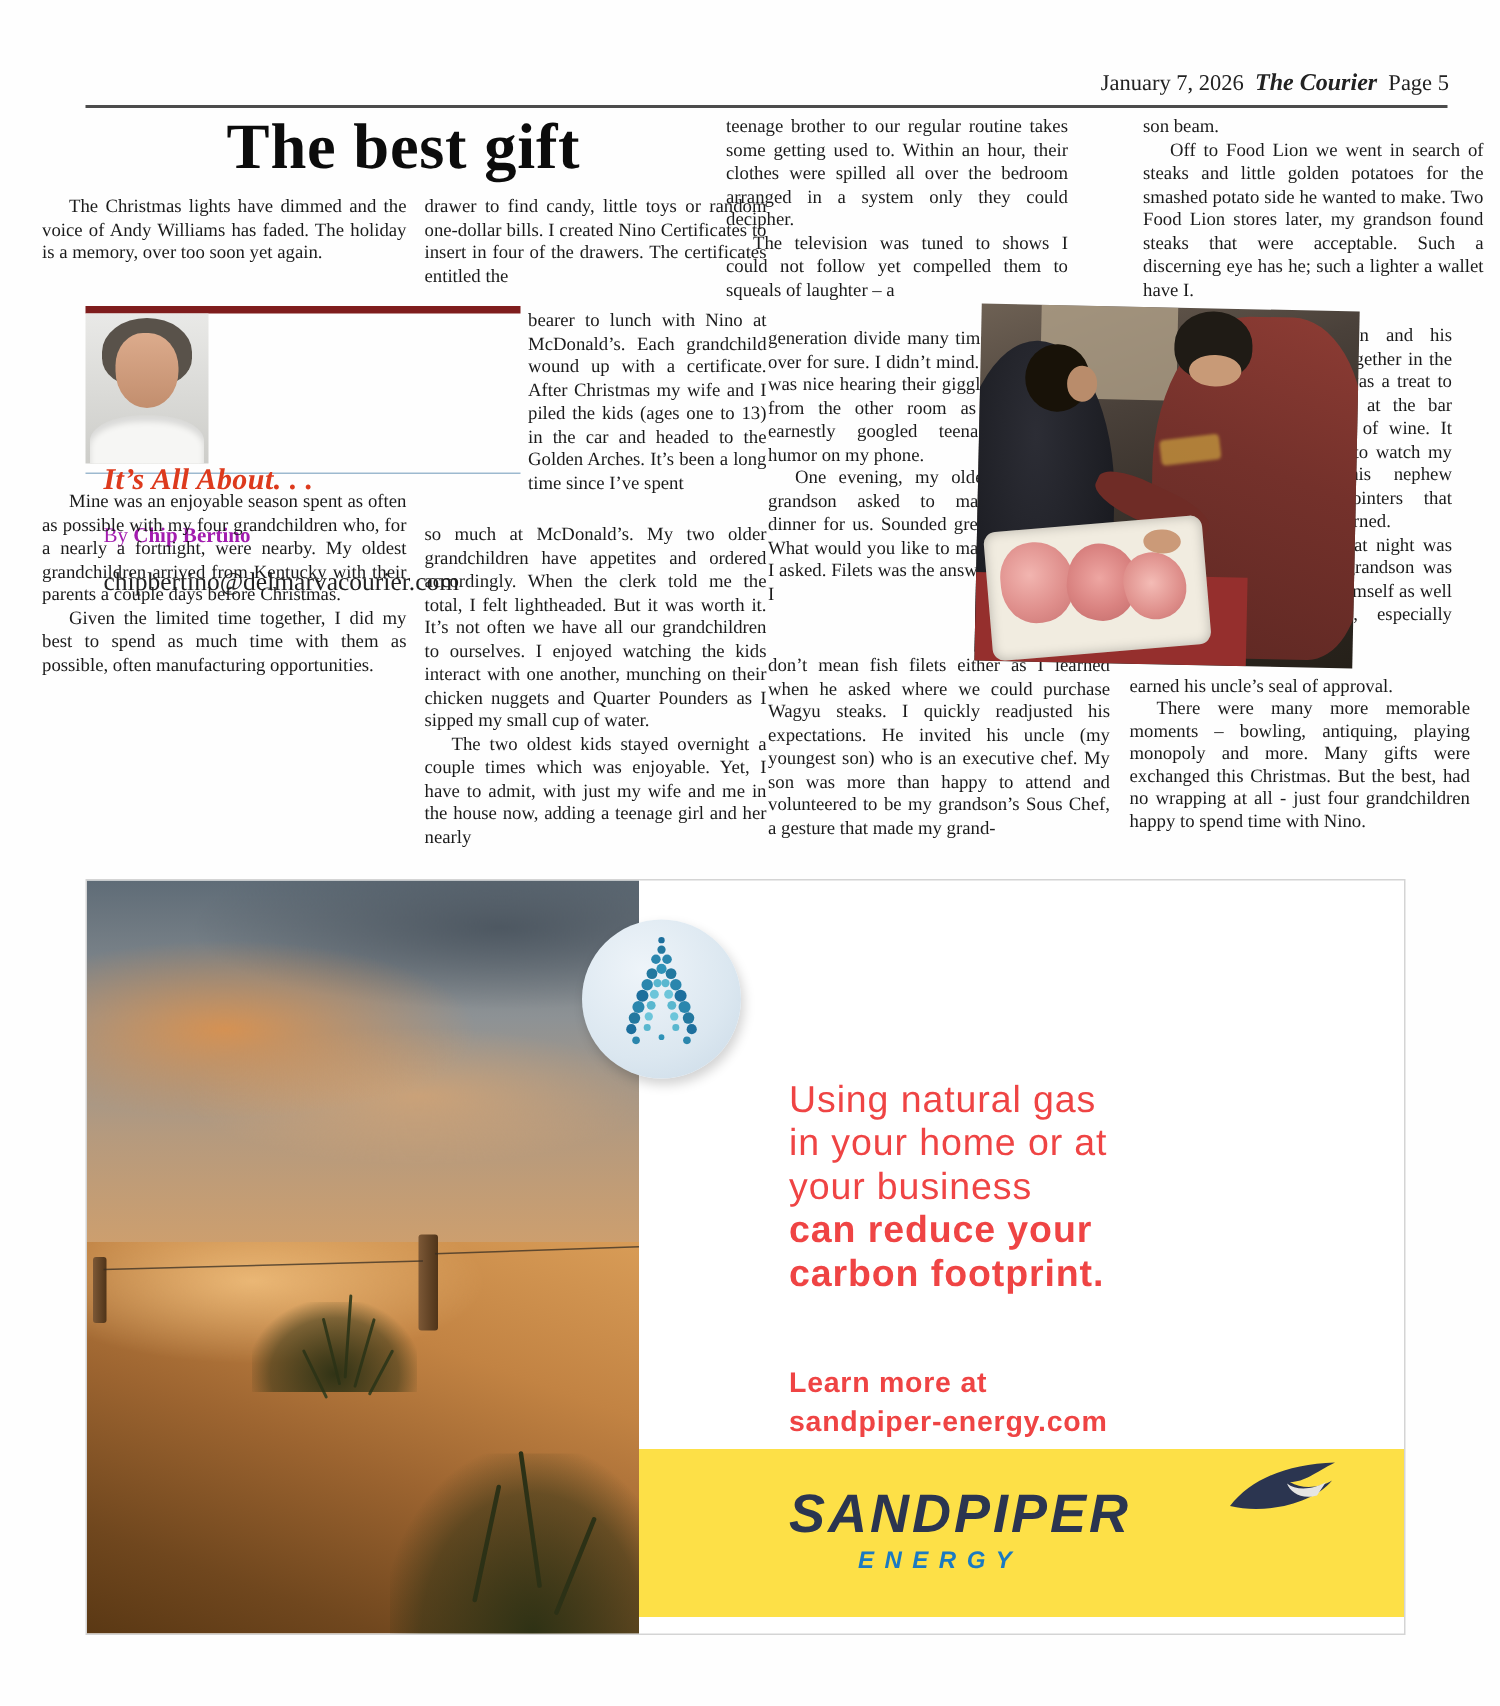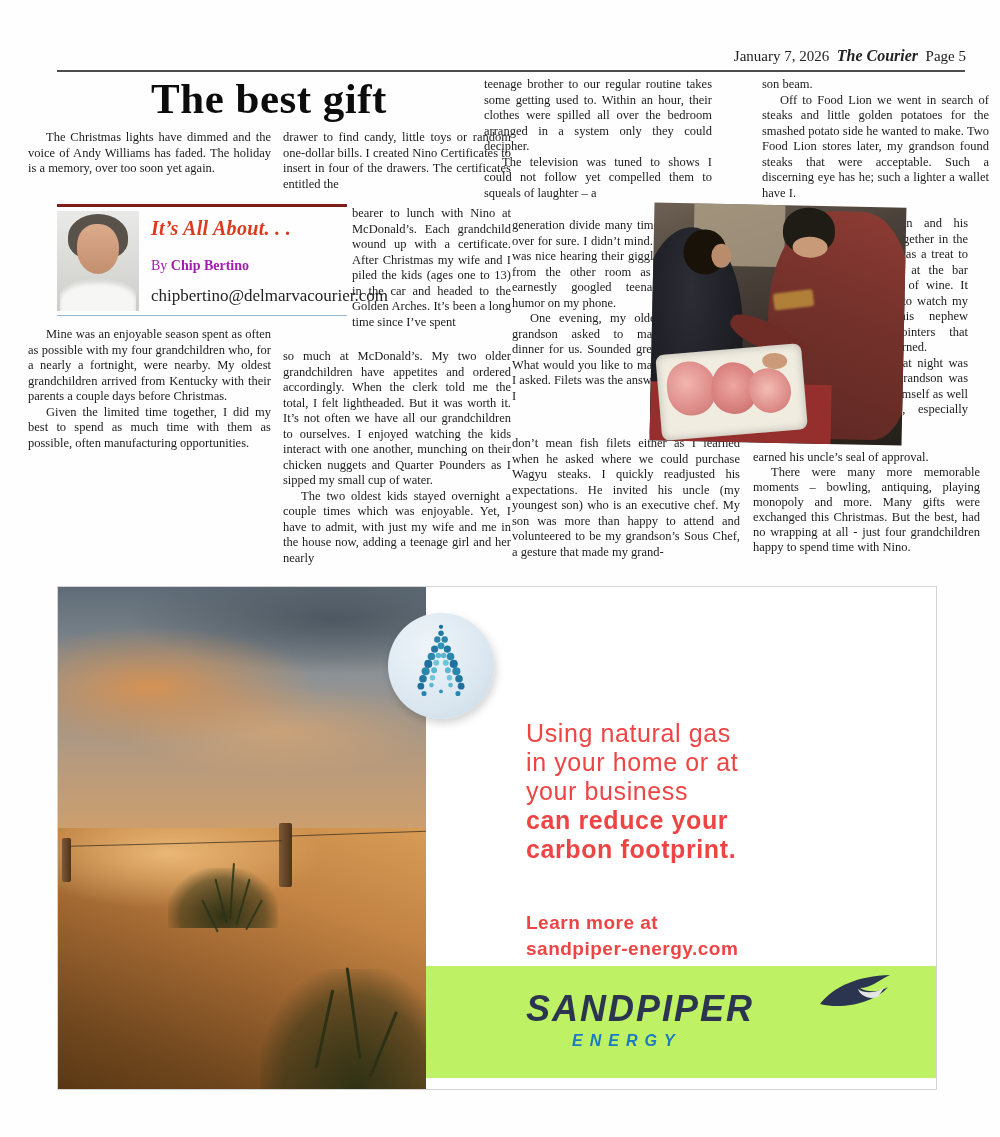--- a/index.html
+++ b/index.html
@@ -28,22 +28,22 @@
   .c2c { left:283px; top:349px; width:228px; }
   .c3a { left:484px; top:77px;  width:228px; }
   .c3b { left:512px; top:218px; width:152px; }
   .c3c { left:512px; top:436px; width:228px; }
   .c4a { left:762px; top:77px;  width:227px; }
   .c4b { left:820px; top:216px; width:148px; }
   .c4c { left:741px; top:450px; width:227px; line-height:15px;margin-left:12px; }
 
   
   .author-box { position:absolute; left:57px; top:204px; width:290px; height:112px;
-    border-top:3px solid #7f1d1d; border-bottom:1px solid #9db9cf;
-    display:flex; align-items:center; box-sizing:border-box; background:#fefefe; }
+    border-top:5px solid #7f1d1d; border-bottom:1px solid #9db9cf;
+    display:flex; box-sizing:border-box; background:#fefefe;flex-direction:column; }
   .headshot { width:82px; height:100px; position:relative; overflow:hidden; flex:0 0 auto;
     background:linear-gradient(180deg,#e9e9e7,#cdcdc9); }
   .hs-hair { position:absolute; left:13%; top:3%; width:74%; height:46%; background:#59524a; border-radius:50% 50% 42% 42%; }
   .hs-face { position:absolute; left:24%; top:13%; width:52%; height:50%; background:linear-gradient(180deg,#dcab8c,#c28e6e); border-radius:48% 52% 55% 55%; }
   .hs-shirt { position:absolute; left:4%; bottom:-6%; width:92%; height:38%; background:#f6f6f4; border-radius:45% 45% 0 0; box-shadow:inset 0 4px 4px rgba(0,0,0,0.12); }
   .author-text { margin-left:12px; }
   .col-title { font-size:20px; font-weight:bold; font-style:italic; color:#dd3a1d; letter-spacing:0.3px; }
   .byline { font-size:14px; margin-top:18px; color:#a21caf; }
   .byline b { font-weight:bold; }
   .email { font-size:17px; margin-top:12px; color:#222; }
@@ -97,21 +97,21 @@
   .mark-circle { position:absolute; left:330px; top:26px; width:106px; height:106px; border-radius:50%;
     background:radial-gradient(circle at 38% 32%, #eef4f9 0%, #dbe7f0 60%, #c9d9e6 100%);
     box-shadow:2px 4px 8px rgba(0,0,0,0.18); }
   .mark-circle svg { position:absolute; left:0; top:0; }
 
   .ad-copy { position:absolute; left:468px; top:132px; color:#ef4444; }
   .ad-head { font-size:25px; line-height:29px; letter-spacing:0.6px; white-space:pre-line; }
   .ad-head-bold { font-size:25px; line-height:29px; letter-spacing:0.6px; font-weight:bold; white-space:pre-line; }
   .ad-cta { margin-top:46px; font-size:19px; line-height:26px; font-weight:bold; letter-spacing:0.5px; white-space:pre-line; }
 
-  .brand-band { position:absolute; left:368px; top:379px; width:511px; height:112px; background:#bef264; }
+  .brand-band { position:absolute; left:368px; top:379px; width:511px; height:112px; background:#fde047; }
   .brand { position:absolute; left:100px; top:22px; }
   .brand-name { font-size:36px; font-weight:800; font-style:italic; letter-spacing:2px; color:#2b3550; }
   .brand-sub { font-size:16px; font-weight:bold; font-style:italic; letter-spacing:7px; color:#1a7ac2; margin:2px 0 0 46px; }
   .bird { position:absolute; left:292px; top:-16px; }
 </style>
 </head>
 <body>
 
 <div class="page">
 

